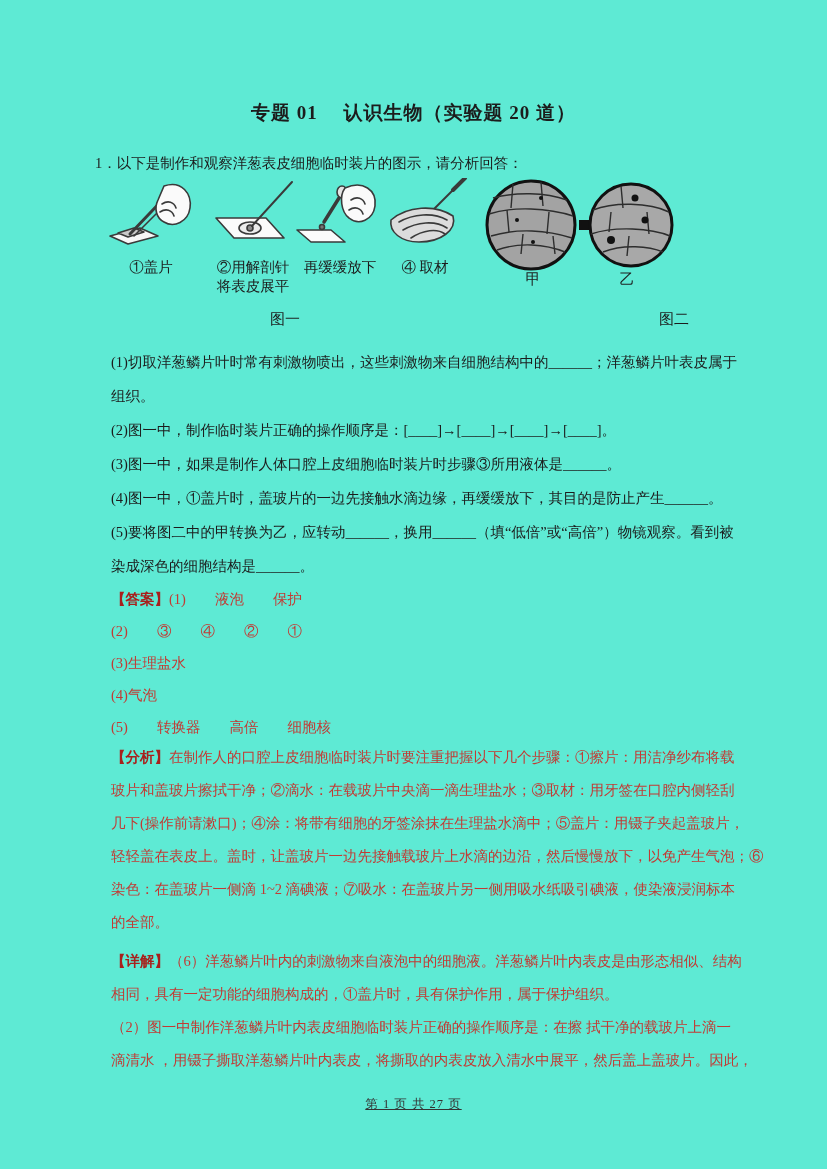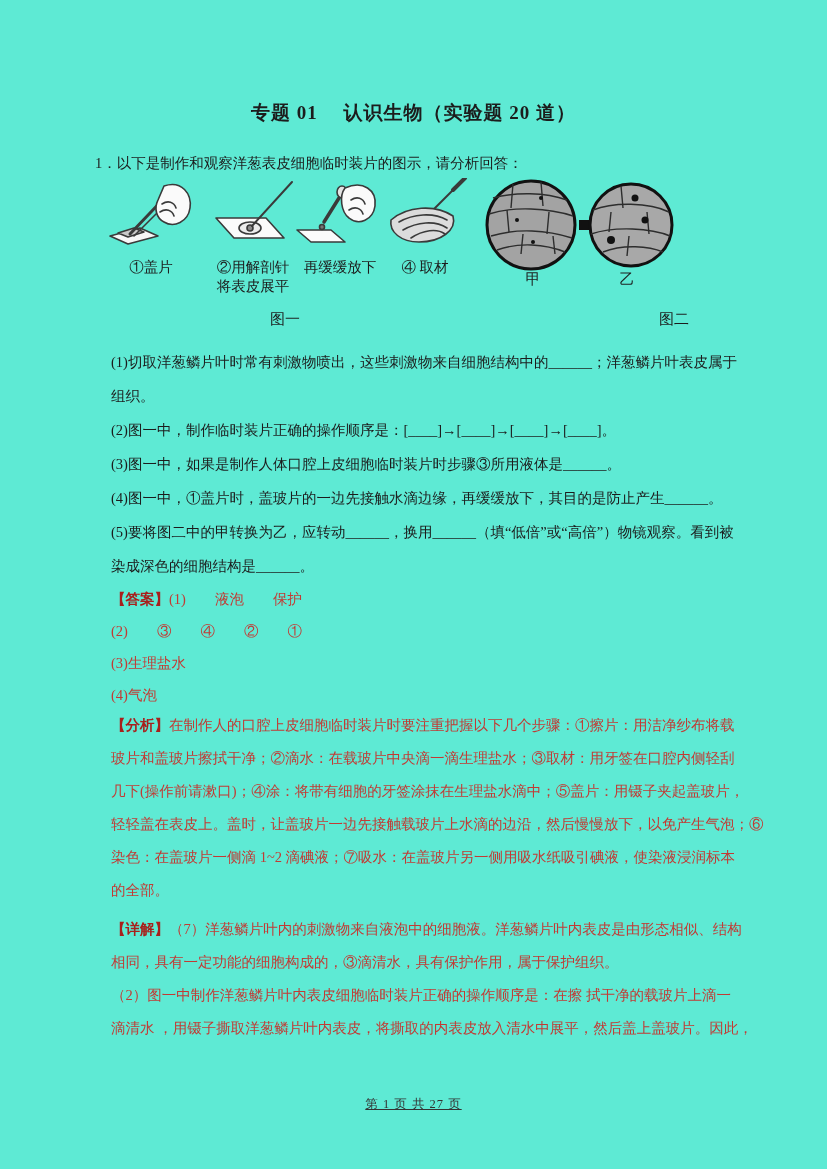--- a/index.html
+++ b/index.html
@@ -151,29 +151,30 @@
     <div class="tline">(2)图一中，制作临时装片正确的操作顺序是：[____]→[____]→[____]→[____]。</div>
     <div class="tline">(3)图一中，如果是制作人体口腔上皮细胞临时装片时步骤③所用液体是______。</div>
     <div class="tline">(4)图一中，①盖片时，盖玻片的一边先接触水滴边缘，再缓缓放下，其目的是防止产生______。</div>
     <div class="tline">(5)要将图二中的甲转换为乙，应转动______，换用______（填“低倍”或“高倍”）物镜观察。看到被</div>
     <div class="tline">染成深色的细胞结构是______。</div>
 
     <div class="rline"><span class="rhead">【答案】</span><span>(1)　　液泡　　保护</span></div>
     <div class="rline">(2)　　③　　④　　②　　①</div>
     <div class="rline">(3)生理盐水</div>
     <div class="rline">(4)气泡</div>
+    <div class="rline">(5)　　转换器　　高倍　　细胞核</div>
 
     <div class="aline ana-first"><span class="rhead">【分析】</span><span>在制作人的口腔上皮细胞临时装片时要注重把握以下几个步骤：①擦片：用洁净纱布将载</span></div>
     <div class="aline">玻片和盖玻片擦拭干净；②滴水：在载玻片中央滴一滴生理盐水；③取材：用牙签在口腔内侧轻刮</div>
     <div class="aline">几下(操作前请漱口)；④涂：将带有细胞的牙签涂抹在生理盐水滴中；⑤盖片：用镊子夹起盖玻片，</div>
     <div class="aline">轻轻盖在表皮上。盖时，让盖玻片一边先接触载玻片上水滴的边沿，然后慢慢放下，以免产生气泡；⑥</div>
     <div class="aline">染色：在盖玻片一侧滴 1~2 滴碘液；⑦吸水：在盖玻片另一侧用吸水纸吸引碘液，使染液浸润标本</div>
     <div class="aline">的全部。</div>
 
-    <div class="aline det-first"><span class="rhead">【详解】</span><span>（7）洋葱鳞片叶内的刺激物来自液泡中的细胞液。洋葱鳞片叶内表皮是由形态相似、结构</span></div>
-    <div class="aline">相同，具有一定功能的细胞构成的，③滴清水，具有保护作用，属于保护组织。</div>
+    <div class="aline det-first"><span class="rhead">【详解】</span><span>（6）洋葱鳞片叶内的刺激物来自液泡中的细胞液。洋葱鳞片叶内表皮是由形态相似、结构</span></div>
+    <div class="aline">相同，具有一定功能的细胞构成的，①盖片时，具有保护作用，属于保护组织。</div>
     <div class="aline">（2）图一中制作洋葱鳞片叶内表皮细胞临时装片正确的操作顺序是：在擦 拭干净的载玻片上滴一</div>
     <div class="aline">滴清水 ，用镊子撕取洋葱鳞片叶内表皮，将撕取的内表皮放入清水中展平，然后盖上盖玻片。因此，</div>
   </div>
 
   <div class="footer">第 1 页 共 27 页</div>
 
 </div>
 
 </body></html>

